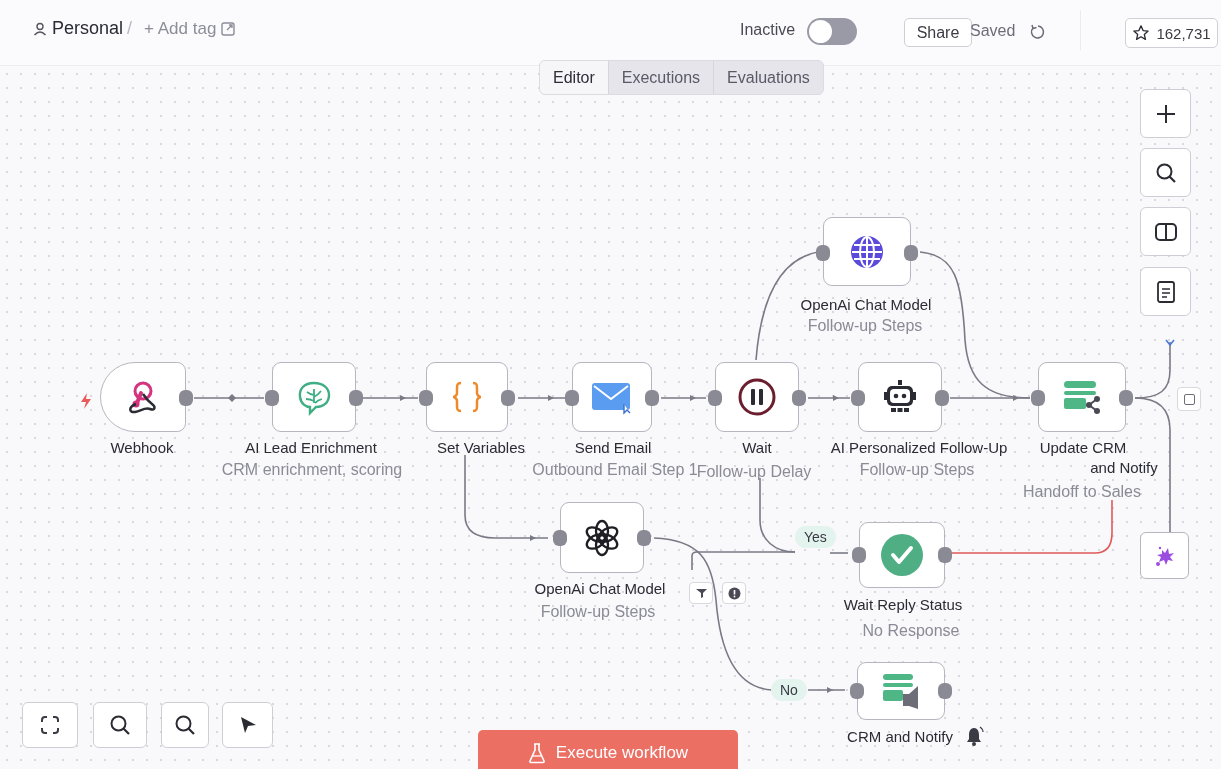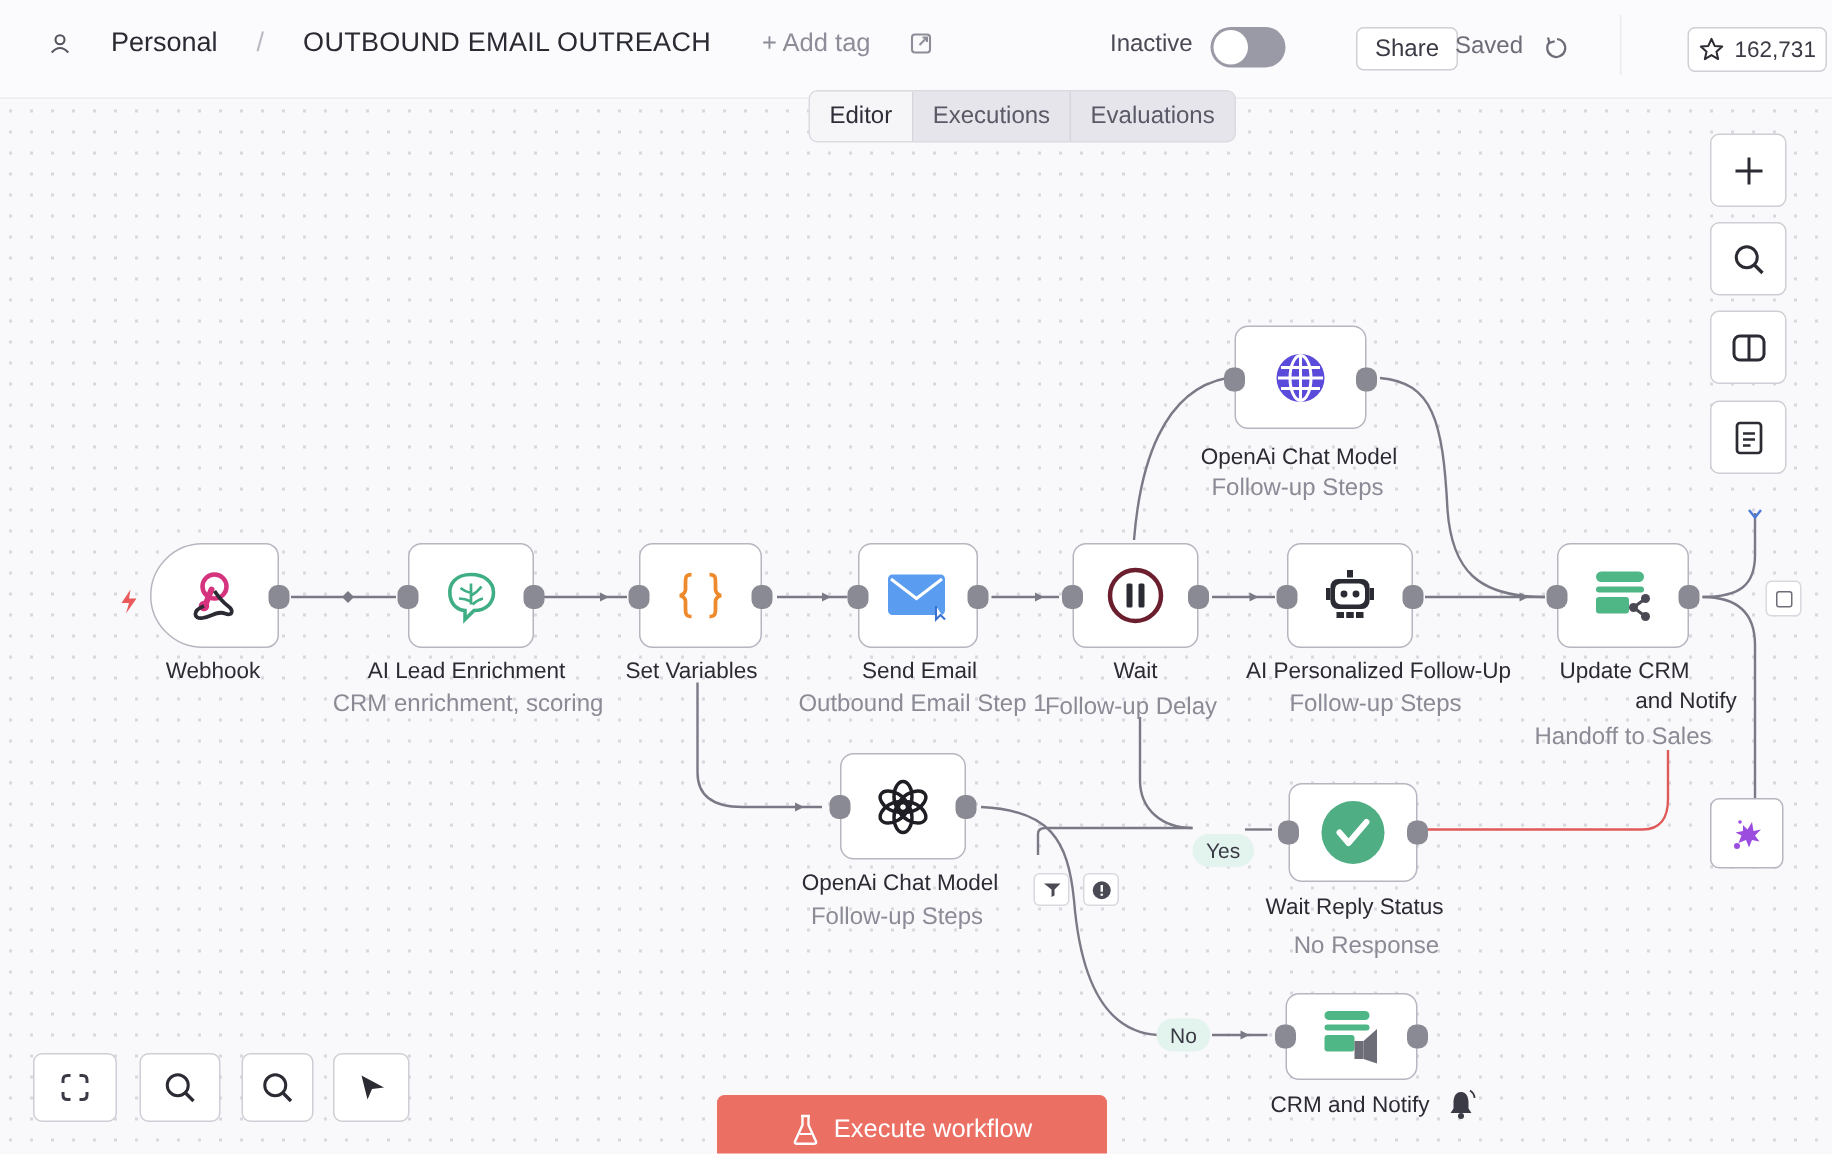--- a/index.html
+++ b/index.html
@@ -2,21 +2,21 @@
 <html><head>
 <meta charset="utf-8">
 <style>
   * { box-sizing: border-box; margin: 0; padding: 0; }
   body { width: 1221px; height: 769px; overflow: hidden; background: #fbfafc; font-family: "Liberation Sans", "DejaVu Sans", sans-serif; color: #2b2b33; position: relative; }
   .header { position: absolute; left: 0; top: 0; width: 1221px; height: 66px; background: #fbfbfd; border-bottom: 1px solid #ecebf0; }
   .canvas { position: absolute; left: 0; top: 67px; width: 1221px; height: 702px;
     background-color: #f9f8fb;
     background-image: radial-gradient(#d9d8df 1px, transparent 1.2px);
     background-size: 14px 14px; }
-  .bc { position: absolute; top: 18px; left: 32px; display: flex; align-items: center; gap: 26px; font-size: 18px; }
+  .bc { position: absolute; top: 18px; left: 32px; display: flex; align-items: center; gap: 4px; font-size: 18px; }
   .bc .user { width: 16px; height: 16px; }
   .bc .personal { color: #2a2a33; }
   .bc .sep { color: #b9b9c2; }
   .bc .title { color: #2a2a33; letter-spacing: 0.2px; }
   .bc .addtag { color: #8d8d99; font-size: 17px; margin-left: 8px; }
   .hright { position: absolute; top: 16px; display: flex; align-items: center; }
   .inactive { left: 740px; font-size: 16px; color: #4a4a55; }
   .toggle { position: absolute; left: 807px; top: 18px; width: 50px; height: 27px; border-radius: 14px; background: #9a9aa6; }
   .toggle .knob { position: absolute; left: 2px; top: 2px; width: 23px; height: 23px; border-radius: 50%; background: #fff; }
   .btn-outline { position: absolute; border: 1px solid #cfcfd6; border-radius: 5px; background: #fff; font-size: 16px; color: #3b3b45; display: flex; align-items: center; justify-content: center; margin-left: 29px; }
@@ -43,21 +43,20 @@
 <body>
 
 <div class="header">
   <div class="bc">
     <svg class="user" viewBox="0 0 16 16">
         <circle cx="8" cy="5.5" r="3" fill="none" stroke="#55555f" stroke-width="1.4"></circle>
         <path d="M2.5 14 Q8 8 13.5 14" fill="none" stroke="#55555f" stroke-width="1.4"></path>
       </svg>
     <span class="personal">Personal</span>
     <span class="sep">/</span>
-    <span class="title">OUTBOUND EMAIL OUTREACH</span>
     <span class="addtag">+ Add tag</span>
     <svg width="16" height="16" viewBox="0 0 16 16">
         <rect x="2" y="2" width="12" height="12" rx="2" fill="none" stroke="#8d8d99" stroke-width="1.4"></rect>
         <path d="M7 9 L12 4 M9 4 H12 V7" fill="none" stroke="#8d8d99" stroke-width="1.4"></path>
       </svg>
   </div>
   <div class="hright inactive" style="top:21px;">Inactive</div>
   <div class="toggle">
       <div class="knob"></div>
     </div>
@@ -144,21 +143,21 @@
 <div class="nsub" style="left:312px;top:461px;">CRM enrichment, scoring</div>
 
 <div class="node" style="left:426px;top:362px;width:82px;height:70px;">
   <svg width="36" height="36" viewBox="0 0 36 36">
     <path d="M12 4 C8 4 8 6 8 10 V14 C8 16 6 18 4 18 C6 18 8 20 8 22 V26 C8 30 8 32 12 32" fill="none" stroke="#ef8a2c" stroke-width="2.5"></path>
     <path d="M24 4 C28 4 28 6 28 10 V14 C28 16 30 18 32 18 C30 18 28 20 28 22 V26 C28 30 28 32 24 32" fill="none" stroke="#ef8a2c" stroke-width="2.5"></path>
   </svg>
   <div class="handle l"></div>
   <div class="handle r"></div>
 </div>
-<div class="nlabel" style="left:461px;top:439px;">Set Variables</div>
+<div class="nlabel" style="left:481px;top:439px;">Set Variables</div>
 
 <div class="node" style="left:572px;top:362px;width:80px;height:70px;">
   <svg width="42" height="36" viewBox="0 0 42 36">
     <rect x="1" y="4" width="38" height="27" rx="3" fill="#5a9cf0"></rect>
     <path d="M3 7 L20 20 L37 7" fill="none" stroke="#fff" stroke-width="2"></path>
     <path d="M33 25 L33 34 L36 31 L39 34" fill="#fff" stroke="#3a6fd0" stroke-width="1.4"></path>
   </svg>
   <div class="handle l"></div>
   <div class="handle r"></div>
 </div>
@@ -271,21 +270,21 @@
   <svg width="44" height="44" viewBox="0 0 44 44">
     <circle cx="22" cy="22" r="21" fill="#4fae83"></circle>
     <path d="M13 22 L19 29 L31 15" fill="none" stroke="#fff" stroke-width="4" stroke-linecap="round" stroke-linejoin="round"></path>
   </svg>
   <div class="handle l" style="top:24px"></div>
   <div class="handle r" style="top:24px"></div>
 </div>
 <div class="nlabel" style="left:903px;top:596px;">Wait Reply Status</div>
 <div class="nsub" style="left:911px;top:622px;">No Response</div>
 
-<div class="pill" style="left:795px;top:556px;">Yes</div>
+<div class="pill" style="left:795px;top:526px;">Yes</div>
 <div class="pill" style="left:771px;top:679px;">No</div>
 
 <div class="node" style="left:857px;top:662px;width:88px;height:58px;">
   <svg width="40" height="38" viewBox="0 0 40 38">
     <rect x="2" y="2" width="30" height="6" rx="3" fill="#4fb786"></rect>
     <rect x="2" y="11" width="30" height="4" rx="2" fill="#4fb786"></rect>
     <rect x="2" y="18" width="20" height="11" rx="2" fill="#4fb786"></rect>
     <rect x="22" y="22" width="6" height="12" fill="#6d6d78"></rect>
     <path d="M28 22 L37 14 V37 L28 34 Z" fill="#6d6d78"></path>
   </svg>

